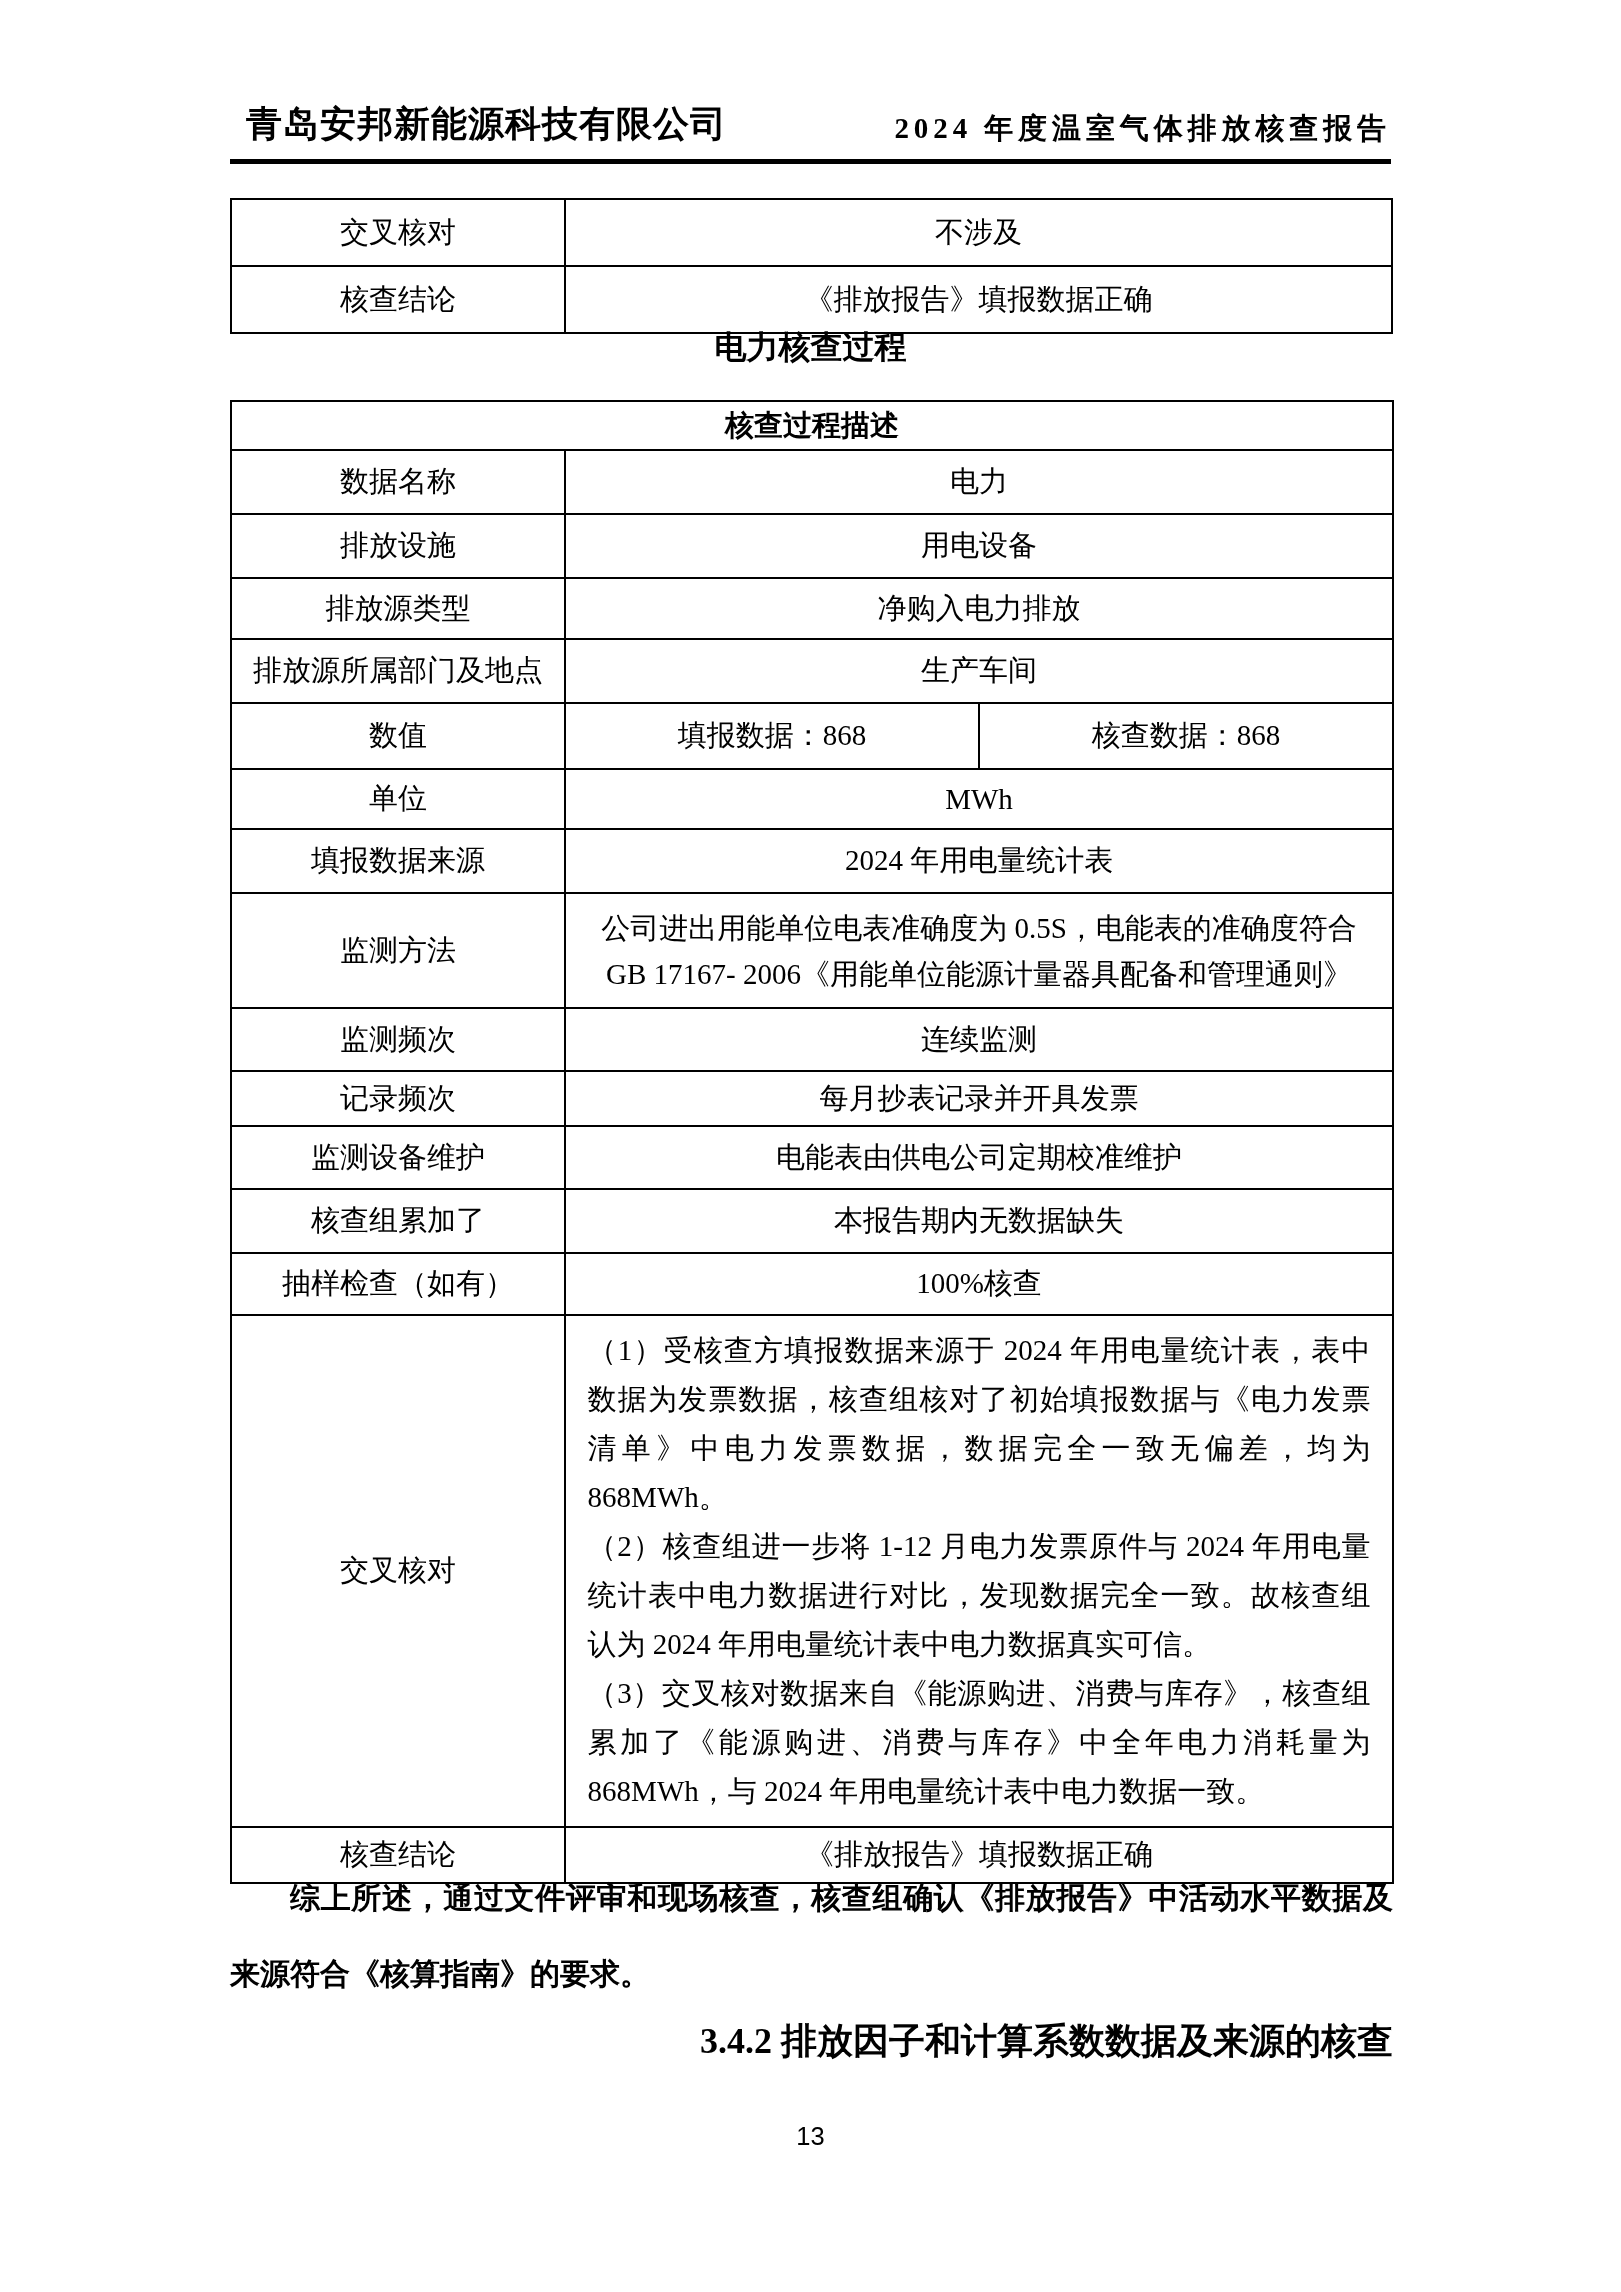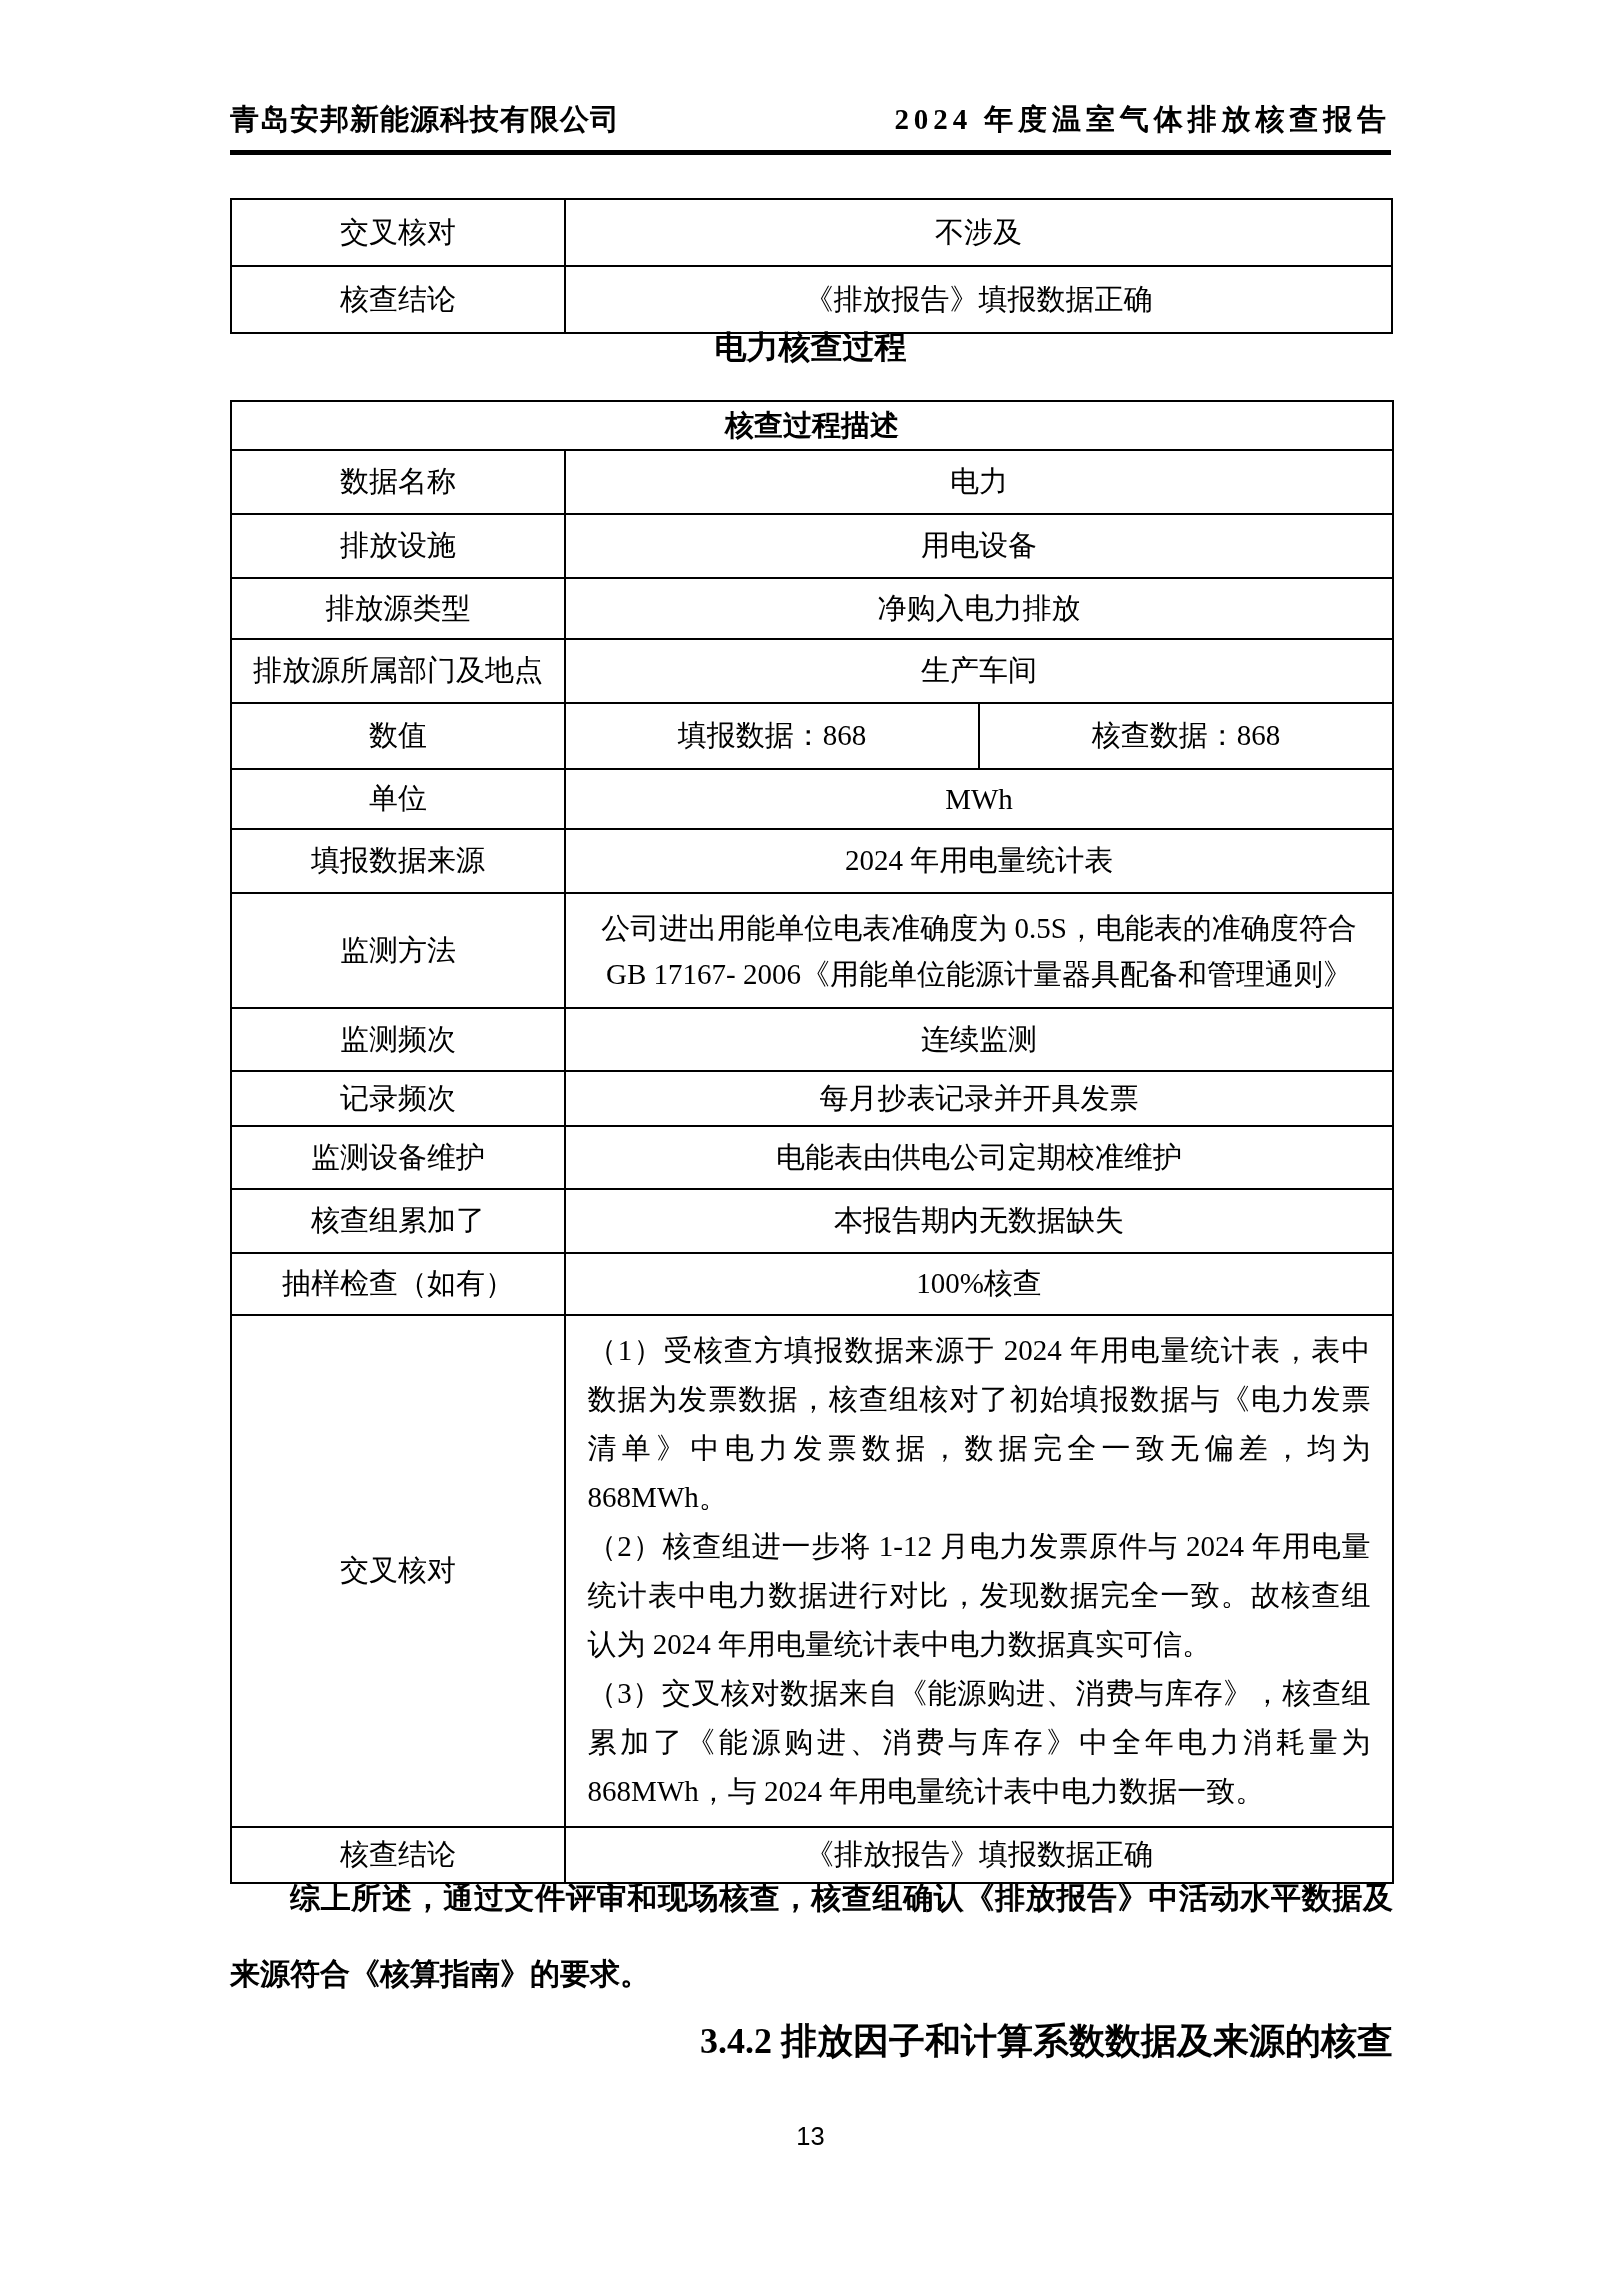--- a/index.html
+++ b/index.html
@@ -12,21 +12,21 @@
     overflow:hidden;
   }
   
   .doc-header{
     position:absolute;top:100px;left:230px;width:1161px;
     display:flex;justify-content:space-between;align-items:flex-end;
     border-bottom:5.9px solid #000;
     padding-bottom:9.8px;
   }
   .doc-header .company{
-    font-size:29px;font-weight:bold;letter-spacing:1px;white-space:nowrap;
+    font-size:36px;font-weight:bold;letter-spacing:1px;white-space:nowrap;margin-left:16px;
   }
   .doc-header .report-title{
     font-size:29px;font-weight:bold;letter-spacing:4.9px;white-space:nowrap;
   }
   
   table{border-collapse:collapse;table-layout:fixed;}
   td{
     border:2px solid #000;
     font-size:29px;
     text-align:center;

